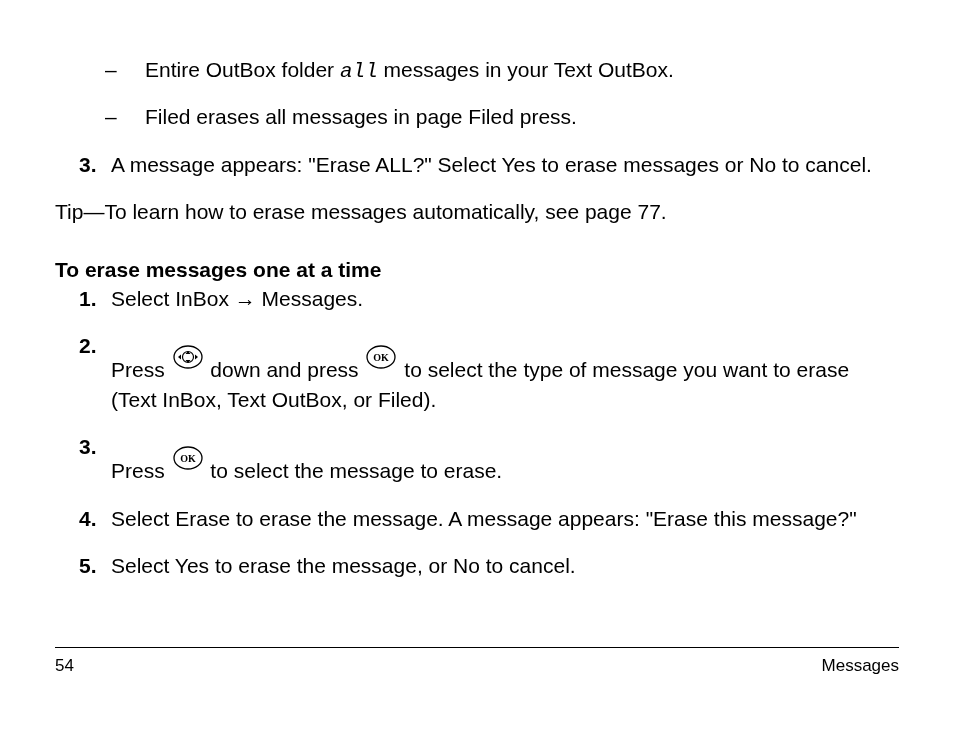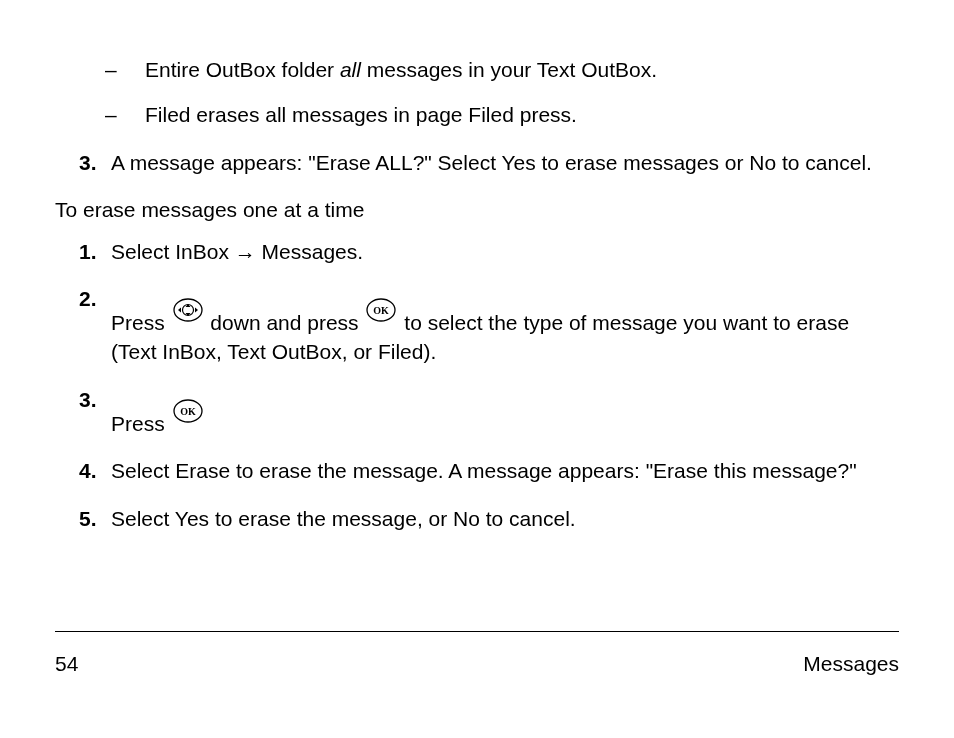--- a/index.html
+++ b/index.html
@@ -39,41 +39,41 @@
   }
   .ol-num {
     width: 32px;
     flex: 0 0 32px;
     font-weight: bold;
   }
   .tip-line {
     margin: 12px 0 28px 0;
   }
   .section-head {
-    font-weight: normal;
-    margin: 6px 0 12px 0;
+    font-weight: bold;
+    margin: 6px 0 0 0;
   }
   b { font-weight: normal; }
-  i { font-style: italic; }
+  i { font-style: italic; font-family: Liberation Mono, monospace; }
   .icon {
     display: inline-block;
     vertical-align: -6px;
     margin: 14px 2px;
   }
   .icon svg { display: block; }
   .footer {
     position: absolute;
     left: 55px;
     right: 55px;
     bottom: 60px;
     border-top: 1px solid #000;
-    padding-top: 17px;
+    padding-top: 6px;
     display: flex;
     justify-content: space-between;
-    font-size: 21px;
+    font-size: 17px;
   }
 </style>
 </head>
 <body>
 
 <div class="page">
 
   <div class="sub-list">
     <div class="sub-item">
       <span class="sub-dash">–</span>
@@ -89,20 +89,23 @@
     </div>
   </div>
 
   <div class="ol-item">
     <span class="ol-num">3.</span>
     <span>
       <span>A message appears: "Erase ALL?" Select </span><b>Yes</b><span> to erase messages or </span><b>No</b><span> to cancel.</span>
     </span>
   </div>
 
+  <div class="tip-line">
+    <b>Tip—</b><span>To learn how to erase messages automatically, see page 77.</span>
+  </div>
 
   <div class="section-head">To erase messages one at a time</div>
 
   <div class="ol-item">
     <span class="ol-num">1.</span>
     <span>
       <span>Select </span><b>InBox</b><span> → </span><b>Messages</b><span>.</span>
     </span>
   </div>
 
@@ -134,20 +137,21 @@
   <div class="ol-item">
     <span class="ol-num">3.</span>
     <span>
       <span>Press </span>
       <span class="icon">
         <svg width="30" height="24" viewBox="0 0 30 24">
           <ellipse cx="15" cy="12" rx="14" ry="11" fill="none" stroke="#000" stroke-width="1.3"></ellipse>
           <text x="15" y="16" text-anchor="middle" font-family="Verdana" font-size="10" font-weight="bold" fill="#000">OK</text>
         </svg>
       </span>
+      <span> to select the message to erase.</span>
     </span>
   </div>
 
   <div class="ol-item">
     <span class="ol-num">4.</span>
     <span>
       <span>Select </span><b>Erase</b><span> to erase the message. A message appears: "Erase this message?"</span>
     </span>
   </div>
 

